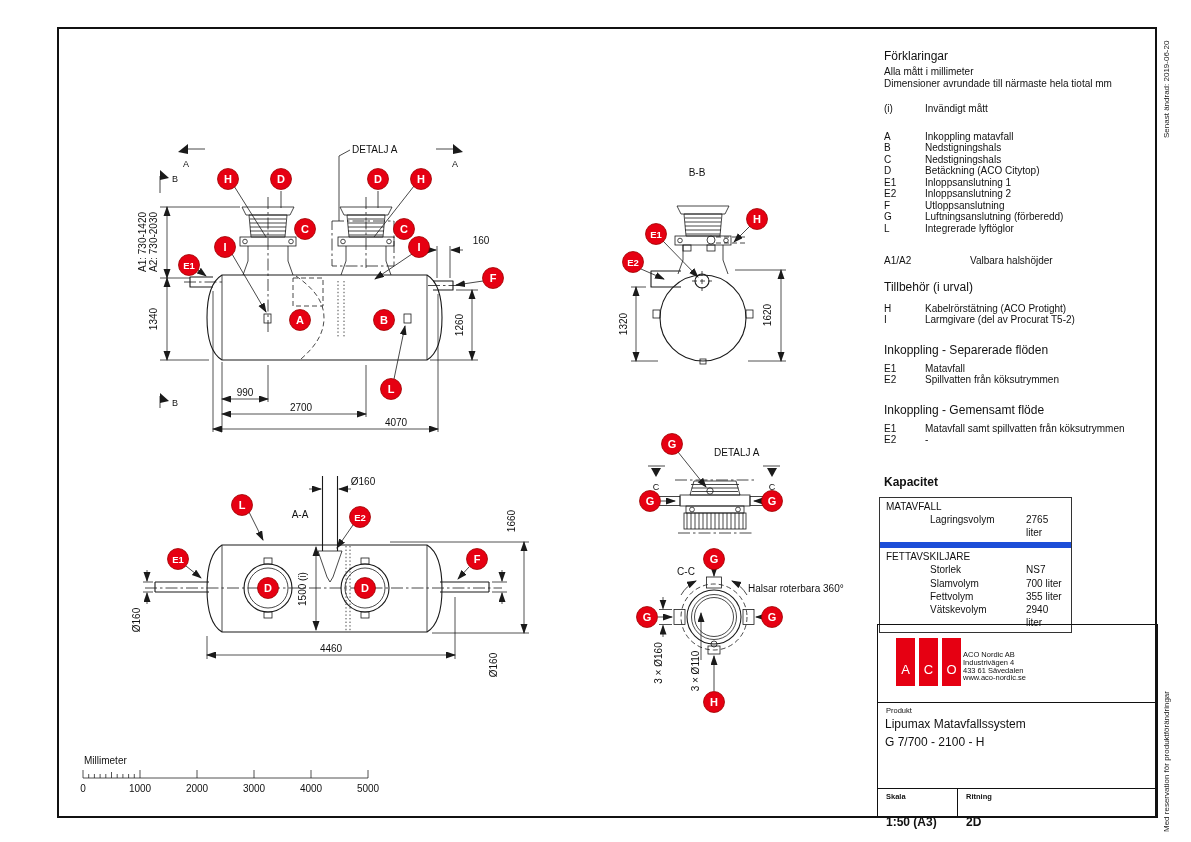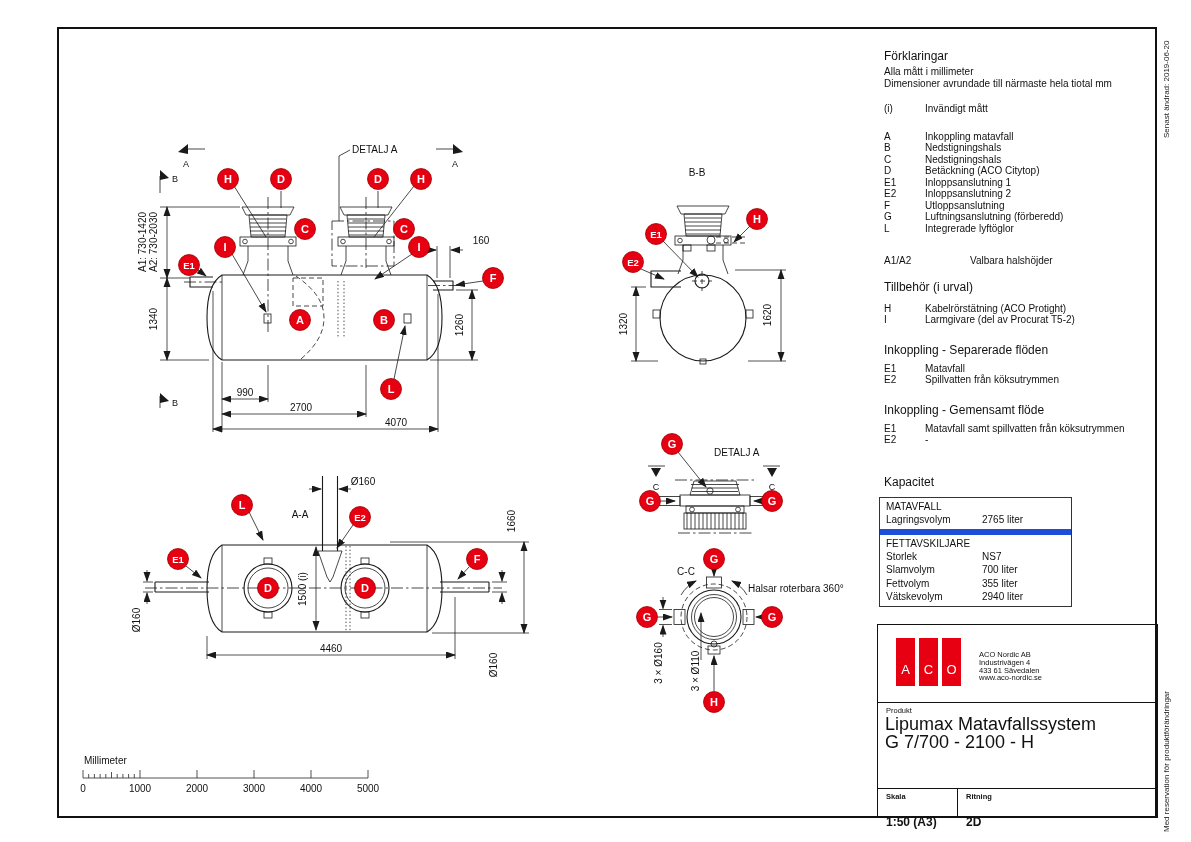--- a/index.html
+++ b/index.html
@@ -21,36 +21,36 @@
   .mk  { fill:#e60012; stroke:#9d0000; stroke-width:0.8; }
   .mtx { font-size:11px; font-weight:bold; fill:#fff; text-anchor:middle; }
   .mtx2{ font-size:9.5px; font-weight:bold; fill:#fff; text-anchor:middle; }
 
   .legend { position:absolute; left:884px; top:46px; width:276px; font-size:10px; line-height:11.5px; }
   .lg-title { font-size:12px; line-height:20px; }
   .lg-note { }
   .lg-row { display:flex; }
   .lg-row .k { width:41px; flex:0 0 41px; }
   .mt14 { margin-top:14px; } .mt16 { margin-top:16px; } .mt21 { margin-top:21px;gap:45px; }
-  .mt10 { margin-top:10px; } .mt6 { margin-top:6px; } .mt3 { margin-top:3px; } .mt26 { margin-top:26px; }
+  .mt10 { margin-top:10px; } .mt6 { margin-top:6px; } .mt3 { margin-top:3px; } .mt26 { margin-top:26px;font-weight:bold; }
   .cap-table { margin-left:-5px; margin-top:5px; width:193px; border:1px solid #333; box-sizing:border-box; }
   .cap-sec { padding:2px 6px 3px 6px; line-height:13.2px; }
   .cap-sec + .cap-sec { border-top:6px solid #1d4ed8; }
-  .cap-row { display:flex; }
+  .cap-row { display:flex;margin-left:44px; }
   .cap-row .cl-lab { width:96px; flex:0 0 96px; }
 
   .titleblock { position:absolute; left:877px; top:624px; width:281px; height:194px;
                 border:1.5px solid #111; box-sizing:border-box; }
   .tb-logo { position:relative; height:77px; border-bottom:1.2px solid #111; }
   .sq { position:absolute; top:13px; width:19px; height:48px; display:flex; align-items:center;
         justify-content:center; color:#fff; font-size:13px; padding-top:14px; box-sizing:border-box; }
-  .addr { position:absolute; left:101px; top:26px; font-size:7.5px; line-height:7.8px; }
+  .addr { position:absolute; left:85px; top:26px; font-size:7.5px; line-height:7.8px; }
   .tb-product { position:relative; height:85px; border-bottom:1.2px solid #111; }
   .tb-label { position:absolute; left:8px; top:3px; font-size:7.5px; }
-  .tb-name { position:absolute; left:7px; top:13px; font-size:18px; line-height:17.5px; }
+  .tb-name { position:absolute; left:7px; top:13px; font-size:12px; line-height:17.5px; }
   .tb-bottom { display:flex; height:29px;font-weight:bold; }
   .tb-cell { position:relative; flex:1; }
   .tb-cell.first { flex:0 0 79px; border-right:1.2px solid #111; }
   .tb-val { position:absolute; left:8px; top:26px; font-size:12px; }
 
   .edge-note { position:absolute; left:1162px; font-size:8px; color:#222;
                writing-mode:vertical-rl; transform:rotate(180deg); white-space:nowrap; }
   .edge-top { top:28px; height:110px; }
   .edge-bottom { top:688px; height:144px; }
 </style>

